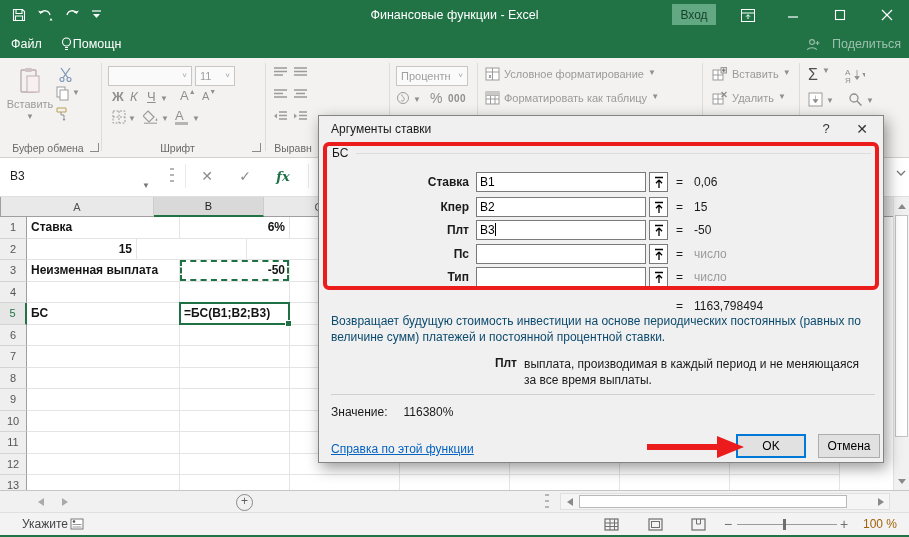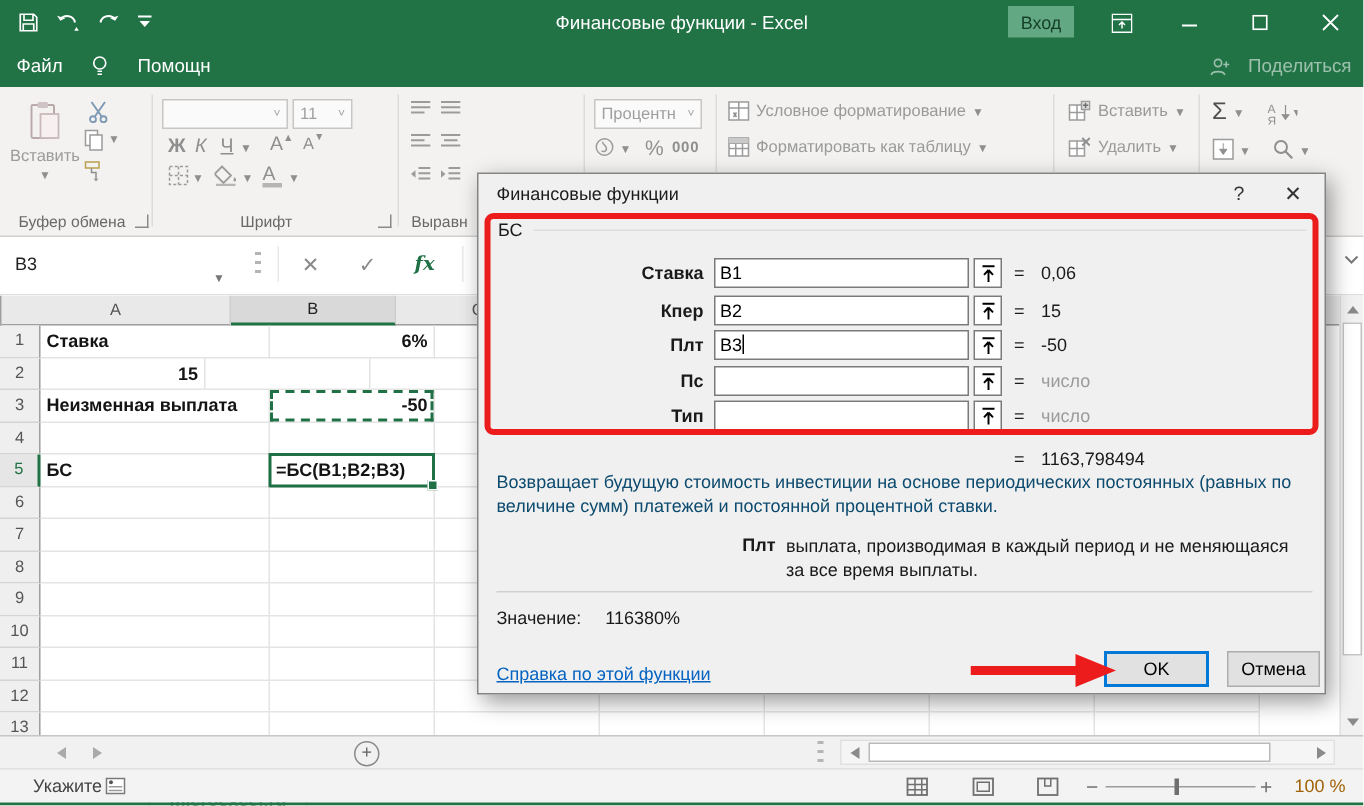--- a/index.html
+++ b/index.html
@@ -11,37 +11,37 @@
   .qat{position:absolute;left:12px;top:0;height:30px;display:flex;align-items:center;gap:11px;}
   .apptitle{position:absolute;left:0;right:0;top:0;height:30px;line-height:30px;text-align:center;
             color:#fff;font-size:12.5px;}
   .signin{position:absolute;left:672px;top:4px;width:44px;height:21px;background:#62a983;color:#163f29;
           font-size:12px;display:flex;align-items:center;justify-content:center;cursor:pointer;}
   .wc{position:absolute;top:0;width:34px;height:30px;display:flex;align-items:center;justify-content:center;color:#fff;}
   
   .tabbar{position:absolute;left:0;top:30px;width:909px;height:28px;background:#217346;display:flex;align-items:stretch;}
   .rtab{padding:0 11px;line-height:28px;font-size:12.5px;color:#fff;white-space:nowrap;cursor:pointer;}
   .rtab.active{background:#fff;color:#217346;}
-  .assistant{display:flex;align-items:center;gap:20px;color:#fff;font-size:12.5px;padding:0 8px;cursor:pointer;}
+  .assistant{display:flex;align-items:center;gap:1px;color:#fff;font-size:12.5px;padding:0 8px;cursor:pointer;}
   .share{position:absolute;right:8px;top:0;height:28px;display:flex;align-items:center;gap:12px;
          color:rgba(255,255,255,.55);font-size:12.5px;cursor:pointer;}
   
   .ribbon{position:absolute;left:0;top:58px;width:909px;height:100px;background:#f3f2f1;
           border-bottom:1px solid #d2d0ce;box-sizing:border-box;font-size:11px;color:#9b9b9b;}
   .gsep{position:absolute;top:5px;height:88px;width:1px;background:#dddcdb;}
   .glabel{position:absolute;bottom:3px;text-align:center;color:#696969;font-size:10.5px;white-space:nowrap;}
   .launcher{position:absolute;bottom:5px;width:8px;height:8px;border-right:1px solid #8a8a8a;border-bottom:1px solid #8a8a8a;cursor:pointer;}
   .pastebtn{position:absolute;left:6px;top:7px;width:48px;height:72px;text-align:center;color:#9b9b9b;cursor:pointer;}
   .smallbtn{position:absolute;cursor:pointer;}
   .combo{position:absolute;height:20px;box-sizing:border-box;border:1px solid #c8c6c4;background:#fafafa;
          color:#9f9f9f;line-height:18px;padding:0 4px;white-space:nowrap;overflow:hidden;}
   .combo .cv{float:right;font-size:8px;color:#9f9f9f;line-height:18px;}
   .fontglyph{position:absolute;font-size:13px;color:#8f8f8f;cursor:pointer;}
   .dd{font-size:8px;color:#8f8f8f;}
-  .ricontxt{position:absolute;display:flex;align-items:center;gap:4px;color:#9a9a9a;white-space:nowrap;cursor:pointer;}
+  .ricontxt{position:absolute;display:flex;gap:4px;color:#9a9a9a;white-space:nowrap;cursor:pointer;}
   
   .formulabar{position:absolute;left:0;top:158px;width:909px;height:39px;background:#fff;
               border-bottom:1px solid #e1dfdd;box-sizing:border-box;}
   .namebox{position:absolute;left:0;top:4px;width:160px;height:28px;line-height:28px;padding-left:10px;
            font-size:12px;color:#222;box-sizing:border-box;cursor:pointer;}
   .namebox .nv{position:absolute;right:10px;top:0;font-size:8px;color:#777;}
   .grip{position:absolute;left:170px;top:10px;width:4px;height:18px;
         background:repeating-linear-gradient(#b5b5b5 0 2px,transparent 2px 6px);}
   .fbtn{position:absolute;top:4px;width:34px;height:28px;display:flex;align-items:center;justify-content:center;
         font-size:14px;color:#8a8a8a;cursor:pointer;}
@@ -632,21 +632,21 @@
   </div>
   <div class="zpm" style="left:724px">−</div>
   <div class="zline"></div>
   <div class="zthumb"></div>
   <div class="zpm" style="left:840px">+</div>
   <div class="zoomtxt">100 %</div>
 </div>
 <div class="bottomframe"></div>
 
 <div class="dialog">
-  <div class="dtitle">Финансовые функции</div>
+  <div class="dtitle">Аргументы ставки</div>
   <div class="dhelpbtn">?</div>
   <div class="dclosebtn">✕</div>
 
   <div class="redrect"></div>
   <div class="dgroupname">БС</div>
   <div class="dgroupline"></div>
 
   <div class="frow" style="top:56px">
     <div class="flabel">Ставка</div>
     <div class="finput">B1</div>

